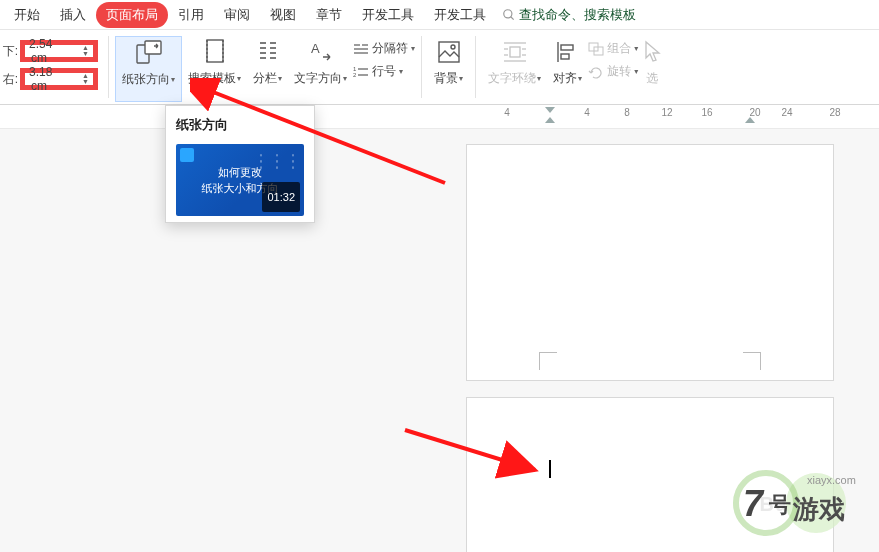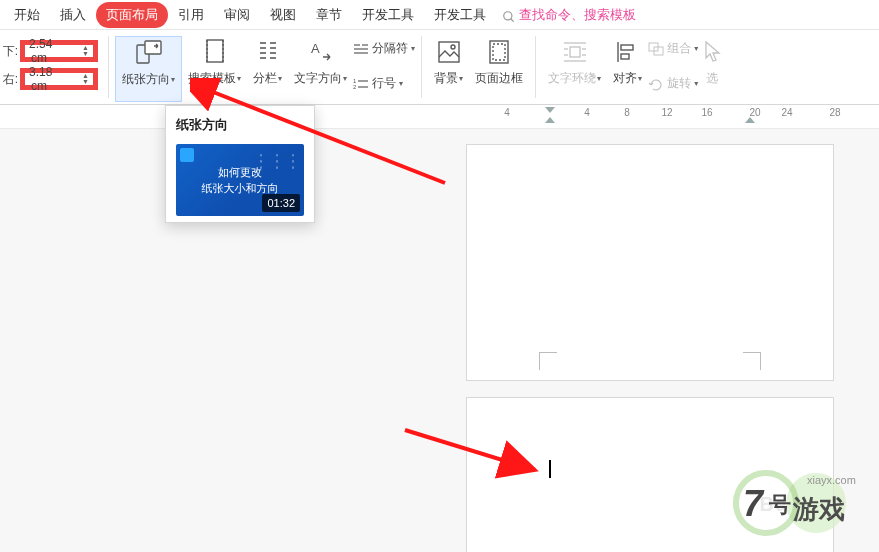--- a/index.html
+++ b/index.html
@@ -2,61 +2,61 @@
 <html><head>
 <meta charset="utf-8">
 <style>
   * { box-sizing: border-box; margin: 0; padding: 0; font-family: "Microsoft YaHei", sans-serif; }
   body { width: 879px; height: 552px; background: #fff; overflow: hidden; position: relative; }
 
   
   .tabs { height: 30px; display: flex; align-items: center; padding-left: 4px; font-size: 13px; color: #333; background: #fff; border-bottom: 1px solid #e6e6e6; }
   .tab { padding: 4px 10px; cursor: pointer; }
   .tab.active { background: #ef4444; color: #fff; border-radius: 14px; }
-  .search-hint { color: #ec4899; margin-left: 6px; display: flex; align-items: flex-end; }
+  .search-hint { color: #14532d; margin-left: 6px; display: flex; align-items: center; }
   .search-hint svg { margin-right: 3px; }
 
   
   .ribbon { height: 75px; background: #fff; display: flex; align-items: flex-start; border-bottom: 1px solid #d7d7d7; padding-top: 6px; font-size: 12px; color: #444; }
   .margin-group { display: flex; flex-direction: column; gap: 6px; padding: 4px 4px 0 0; }
   .margin-row { display: flex; align-items: center; gap: 2px; }
   .margin-row span { width: 18px; text-align: right; }
   .margin-input { display: flex; align-items: center; border: 5px solid #ef4444; height: 22px; width: 78px; padding: 0 4px; justify-content: space-between; font-size: 12px; }
   .spin { display: flex; flex-direction: column; line-height: 6px; font-size: 7px; color: #666; cursor: pointer; }
 
   .sep { width: 1px; background: #e2e2e2; height: 62px; margin: 0 6px; }
 
   .ribbon-btn { display: flex; flex-direction: column; align-items: center; justify-content: flex-start; padding: 2px 6px 0; gap: 4px; height: 66px; cursor: pointer; color: #444; }
   .ribbon-btn.active { background: #e7f1ff; border: 1px solid #b8d6ff; }
   .ribbon-btn .ic { height: 28px; display: flex; align-items: center; justify-content: center; }
   .ribbon-btn .lbl { display: flex; align-items: center; gap: 1px; }
   .caret { font-size: 8px; color: #666; }
   .disabled { color: #bbb; }
-  .inline-group { display: flex; flex-direction: column; gap: 18px; padding-top: 4px; }
+  .inline-group { display: flex; flex-direction: column; gap: 6px; padding-top: 4px; }
   .inline-row { display: flex; align-items: center; gap: 3px; cursor: pointer; font-size: 12px; }
 
   
   .stage { position: absolute; top: 105px; left: 0; right: 0; bottom: 0; background: #f7f7f7; overflow: hidden; }
   .ruler { position: absolute; top: 0; left: 0; right: 0; height: 24px; background: #fff; border-bottom: 1px solid #eaeaea; }
   .ruler-track { position: absolute; left: 467px; right: 26px; top: 0; height: 24px; }
   .r-tick { position: absolute; top: 2px; font-size: 10px; color: #888; transform: translateX(-50%); }
   .page { position: absolute; left: 467px; width: 366px; background: #fff; box-shadow: 0 0 0 1px #d8d8d8; }
   .page1 { top: 40px; height: 235px; }
   .page2 { top: 293px; height: 200px; }
   .corner { position: absolute; width: 18px; height: 18px; border-color: #bcbcbc; }
   .corner.tl { border-left: 1px solid #bcbcbc; border-top: 1px solid #bcbcbc; }
   .corner.tr { border-right: 1px solid #bcbcbc; border-top: 1px solid #bcbcbc; }
   .cursor-mark { position: absolute; width: 2px; height: 18px; background: #000; }
   .margin-indicator { position: absolute; top: 2px; width: 10px; height: 16px; }
 
   
   .tooltip { position: absolute; left: 165px; top: 105px; width: 150px; background: #fff; border: 1px solid #d5d5d5; box-shadow: 0 4px 14px rgba(0,0,0,.18); padding: 10px 10px 6px; font-size: 12px; color: #555; }
   .tooltip h4 { font-size: 13px; font-weight: 700; color: #222; margin-bottom: 6px; }
   .thumb { position: relative; width: 128px; height: 72px; margin-top: 10px; background: linear-gradient(135deg,#1262c8 0%,#0f4fb0 60%); border-radius: 2px; color: #fff; display: flex; flex-direction: column; align-items: center; justify-content: center; font-size: 11px; line-height: 1.5; }
-  .thumb .badge { position: absolute; right: 4px; bottom: 4px; background: rgba(0,0,0,.7); padding: 1px 5px; border-radius: 2px; font-size: 11px; }
+  .thumb .badge { position: absolute; right: 4px; bottom: 4px; background: rgba(0,0,0,.7); padding: 7px 5px; border-radius: 2px; font-size: 11px; }
   .thumb .dots { position: absolute; right: 4px; top: 4px; opacity: .35; font-size: 18px; letter-spacing: -2px; }
   .thumb .wps { position:absolute; left:4px; top:4px; width:14px; height:14px; background:#2aa6ff; border-radius:2px; }
 
   
   .arrow { position: absolute; pointer-events: none; }
 
   
   .wm { position: absolute; right: 8px; bottom: 14px; display: flex; align-items: center; opacity: .9; }
   .bg-text { position: absolute; right: 90px; bottom: 36px; font-size: 20px; color: #e9e9e9; letter-spacing: 2px; font-weight: 600; }
 </style>
@@ -194,31 +194,20 @@
           <path d="M3 18 l6 -6 l5 5 l4 -4 l5 5"></path>
           <circle cx="17" cy="8" r="2"></circle>
         </svg>
     </div>
     <div class="lbl">
         <span>背景</span>
         <span class="caret">▾</span>
       </div>
   </div>
 
-  <div class="ribbon-btn">
-    <div class="ic">
-      <svg width="24" height="26" viewBox="0 0 24 26" fill="none" stroke="#5a5a5a" stroke-width="1.4">
-          <rect x="3" y="2" width="18" height="22"></rect>
-          <rect x="6" y="5" width="12" height="16" stroke-dasharray="2 2"></rect>
-        </svg>
-    </div>
-    <div class="lbl">
-        <span>页面边框</span>
-      </div>
-  </div>
 
 
   <div class="sep"></div>
 
   <div class="ribbon-btn disabled">
     <div class="ic">
       <svg width="26" height="26" viewBox="0 0 26 26" fill="none" stroke="#c3c3c3" stroke-width="1.3">
           <rect x="8" y="8" width="10" height="10"></rect>
           <line x1="2" y1="4" x2="24" y2="4"></line>
           <line x1="2" y1="22" x2="24" y2="22"></line>

